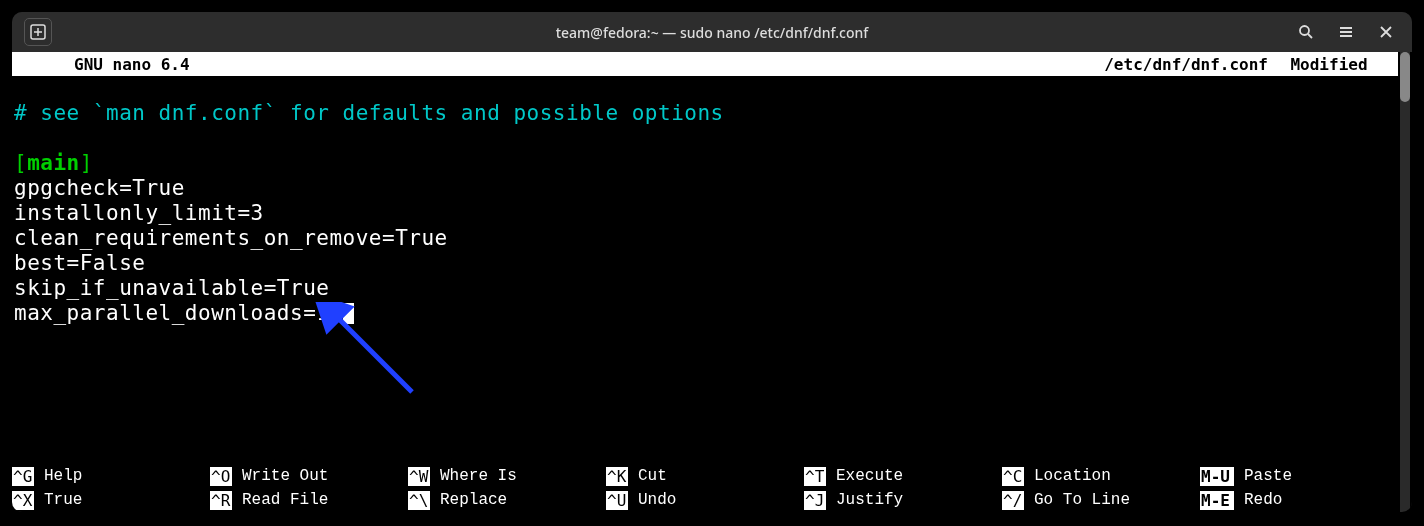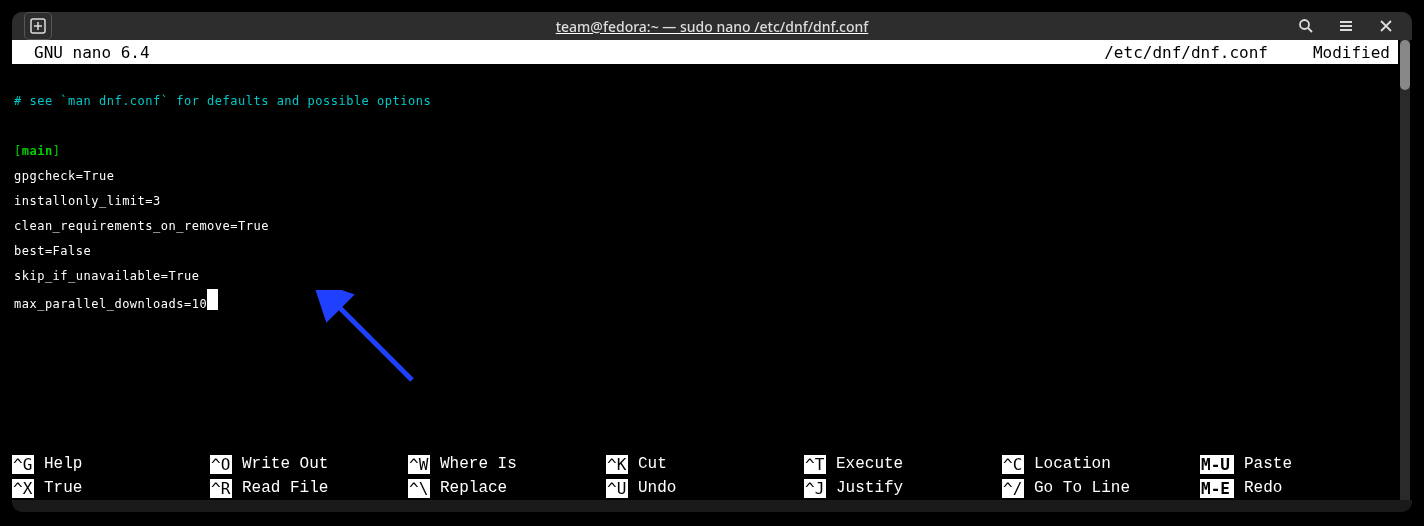--- a/index.html
+++ b/index.html
@@ -22,24 +22,23 @@
       height: 500px;
       margin: 12px;
       background: #1a1a1a;
       border-radius: 10px;
       overflow: hidden;
       box-shadow: 0 4px 20px rgba(0,0,0,0.5);
     }
     .titlebar {
       display: flex;
       align-items: center;
-      height: 28px;
+      height: 40px;
       background: #2d2d2d;
       padding: 0 8px;
-      text-decoration: underline;
     }
     .tb-left {
       display: flex;
       align-items: center;
       width: 200px;
     }
     .tb-button {
       width: 32px;
       height: 32px;
       display: flex;
@@ -105,40 +104,41 @@
       position: relative;
       height: 100%;
       padding-right: 14px;
     }
     .nano-header {
       display: flex;
       background: #fff;
       color: #000;
       height: 24px;
       align-items: center;
-      font-weight: normal;
+      font-weight: bold;
+      padding-left: 40px;
     }
     .nano-header-left {
       padding-left: 22px;
       width: 200px;
     }
     .nano-header-center {
       flex: 1;
       text-align: right;
     }
     .nano-header-right {
       padding-right: 8px;
       width: 130px;
-      text-align: right;
+      text-align: center;
     }
     .file-content {
       padding: 0 2px;
       line-height: 25px;
       white-space: pre;
-      font-size: 12px;
+      font-size: 21px;
       letter-spacing: 0.5px;
     }
     .comment {
       color: #00c8c8;
     }
     .section {
       color: #00d000;
       font-weight: bold;
     }
     .section-bracket {

